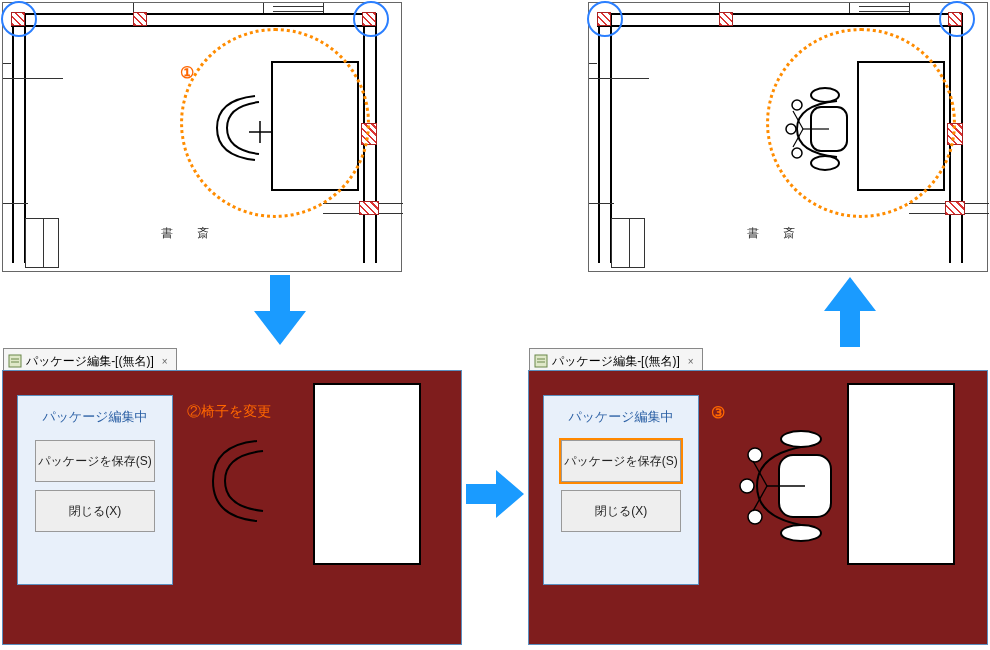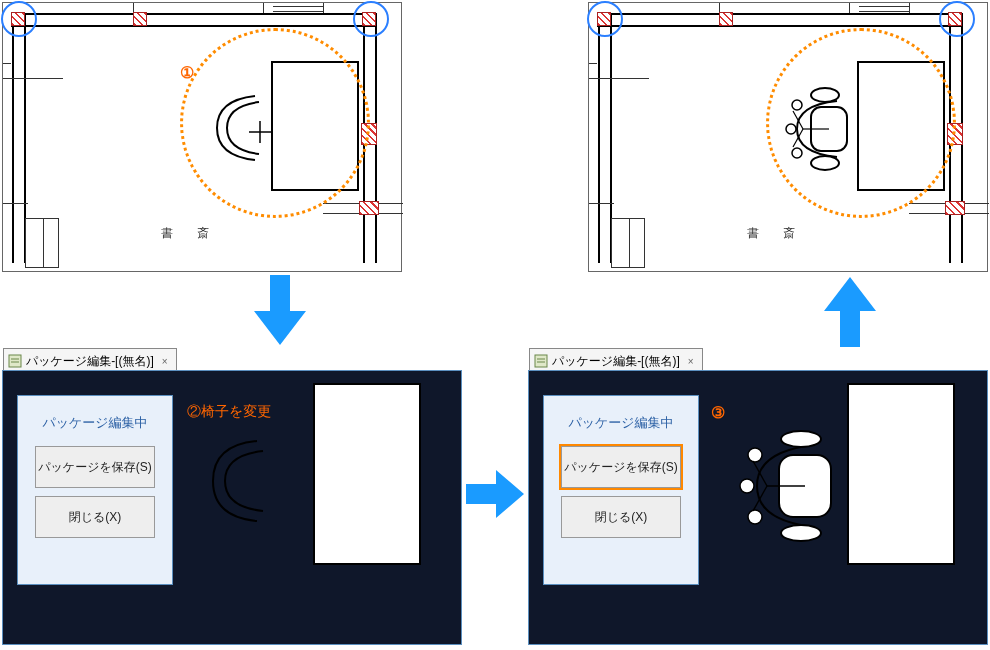--- a/index.html
+++ b/index.html
@@ -20,27 +20,27 @@
   .wall-h { position: absolute; height: 2px; background: #000; }
   .wall-v { position: absolute; width: 2px; background: #000; }
 
   .thin-line-h { position: absolute; height: 1px; background: #333; }
   .thin-line-v { position: absolute; width: 1px; background: #333; }
 
   .desk { position: absolute; border: 2px solid #000; background: #fff; }
   .chair-simple { position: absolute; }
   .chair-office { position: absolute; }
 
-  .editor { position: absolute; border: 1px solid #5b8fbf; background: #0f172a; }
+  .editor { position: absolute; border: 1px solid #5b8fbf; background: #7f1d1d; }
   .tab { position: absolute; top: -23px; left: 0; height: 22px; border: 1px solid #888; border-bottom: none; background: #f5f5f5; padding: 3px 8px 0 4px; display: flex; align-items: center; gap: 4px; }
   .tab-icon { width: 14px; height: 14px; display: inline-block; }
   .tab-x { margin-left: 4px; font-size: 10px; color: #666; }
 
   .editing-box { position: absolute; border: 1px solid #5b8fbf; background: #e8f0fa; }
-  .editing-title { text-align: center; color: #2a5fa4; font-size: 13px; padding: 18px 0 6px; }
+  .editing-title { text-align: center; color: #2a5fa4; font-size: 13px; padding: 12px 0 6px; }
   .btn { display: block; margin: 8px auto; width: 120px; height: 42px; border: 1px solid #999; background: #eeeeee; font-size: 12px; color: #222; line-height: 40px; text-align: center; cursor: pointer; }
   .btn-highlight { box-shadow: 0 0 0 2px #ff8800; }
 
   .arrow { position: absolute; }
   .orange-text { color: #ff6600; font-size: 14px; position: absolute; }
 
 </style>
 </head>
 <body>
 

